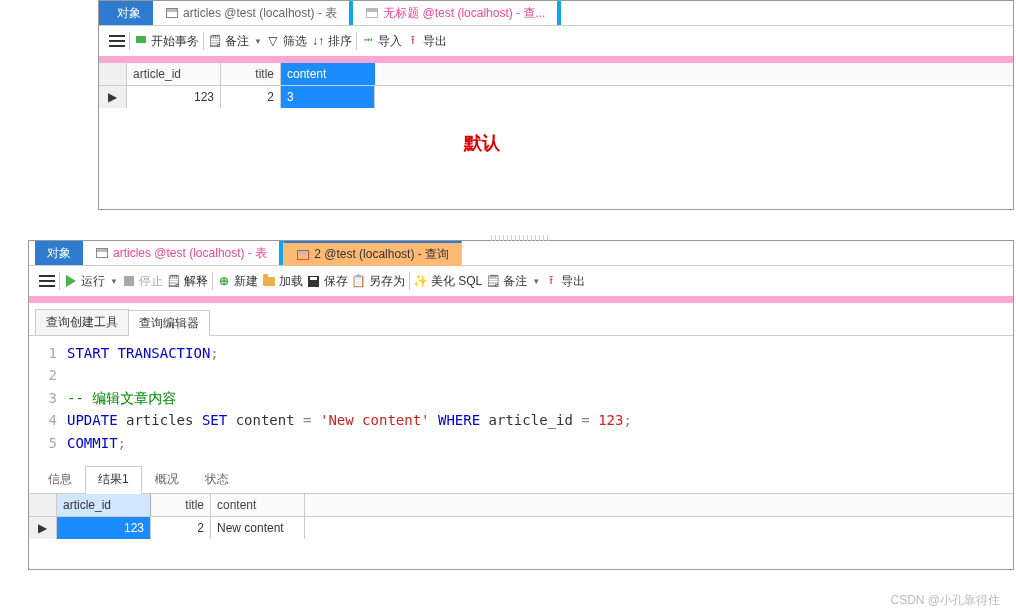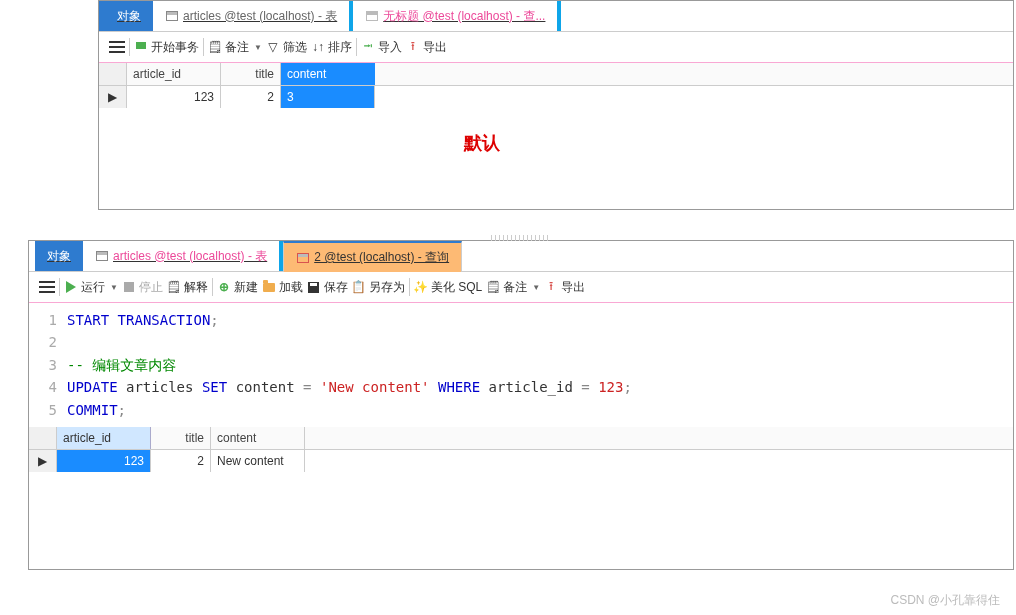--- a/index.html
+++ b/index.html
@@ -1,26 +1,26 @@
 <!DOCTYPE html>
 <html><head>
 <meta charset="utf-8">
 <style>
 * { box-sizing: border-box; margin: 0; padding: 0; }
 body { font-family: "Microsoft YaHei", Arial, sans-serif; font-size: 12px; background: #fff; color: #333; }
 .panel { border: 1px solid #999; margin: 0 0 30px 0; position: relative; }
 .panel1 { margin-left: 98px; width: 916px; height: 210px; }
 .panel2 { margin-left: 28px; width: 986px; height: 330px; }
-.tabbar { display: flex; background: #fff; border-bottom: 1px solid #ccc; align-items: stretch; height: 31px; text-decoration: underline; }
+.tabbar { display: flex; background: #fff; border-bottom: 1px solid #ccc; align-items: stretch; height: 25px; }
 .spacer-tab { width: 6px; background: #2e7bcf; }
 .tab { display: flex; align-items: center; padding: 0 12px; gap: 4px; border-right: 4px solid #0ea5e9; cursor: pointer; color: #666; }
 .tab.active { background: #2e7bcf; color: #fff; border-right: none; }
 .tab.active-light { background: #fdba74; border-top: 2px solid #2e7bcf; border-left: 1px solid #ccc; border-right: 1px solid #ccc; margin-bottom: -1px; color: #333; }
 .tab.dim { color: #ec4899; text-align: center; }
-.toolbar { display: flex; align-items: center; gap: 4px; padding: 6px 10px; border-bottom: 1px solid #f9a8d4; flex-wrap: wrap; }
+.toolbar { display: flex; align-items: center; gap: 4px; padding: 6px 10px; border-bottom: 7px solid #f9a8d4; flex-wrap: wrap; }
 .tbtn { display: flex; align-items: center; gap: 3px; cursor: pointer; color: #333; white-space: nowrap; }
 .tbtn.disabled { color: #aaa; }
 .sep { width: 1px; height: 18px; background: #ccc; }
 .menu-icon { display: inline-block; }
 .menu-icon::before { content: ""; display: block; width: 16px; height: 2px; background: #333; box-shadow: 0 5px 0 #333, 0 10px 0 #333; margin-bottom: 10px; }
 .dropdown-arrow { font-size: 8px; color: #666; margin-left: 2px; }
 .grid { position: relative; }
 .grid-header { display: flex; background: #fafafa; border-bottom: 1px solid #ccc; }
 .rowhead { width: 28px; border-right: 1px solid #ccc; background: #f0f0f0; }
 .gh { padding: 4px 6px; border-right: 1px solid #ccc; background: #fafafa; color: #444; }
@@ -207,40 +207,50 @@
     <span class="tbtn">
         <span class="icon">🗒</span>
         <span>备注</span>
         <span class="dropdown-arrow">▼</span>
       </span>
     <span class="tbtn">
         <span class="icon" style="color:#d9534f">⭱</span>
         <span>导出</span>
       </span>
   </div>
+  <div class="subtabs">
+    <div class="subtab">查询创建工具</div>
+    <div class="subtab active">查询编辑器</div>
+  </div>
   <div class="editor">
     <div class="eline">
         <span class="lineno">1</span>
         <span class="code"><span class="kw">START</span> <span class="kw">TRANSACTION</span><span class="op">;</span></span>
       </div>
     <div class="eline">
         <span class="lineno">2</span>
       </div>
     <div class="eline">
         <span class="lineno">3</span>
         <span class="code"><span class="cm">-- 编辑文章内容</span></span>
       </div>
     <div class="eline">
         <span class="lineno">4</span>
         <span class="code"><span class="kw">UPDATE</span> <span class="ident">articles</span> <span class="kw">SET</span> <span class="ident">content</span> <span class="op">=</span> <span class="str">'New content'</span> <span class="kw">WHERE</span> <span class="ident">article_id</span> <span class="op">=</span> <span class="num">123</span><span class="op">;</span></span>
       </div>
     <div class="eline">
         <span class="lineno">5</span>
         <span class="code"><span class="kw">COMMIT</span><span class="op">;</span></span>
       </div>
+  </div>
+  <div class="result-tabs">
+    <div class="rtab">信息</div>
+    <div class="rtab active">结果1</div>
+    <div class="rtab">概况</div>
+    <div class="rtab">状态</div>
   </div>
   <div class="grid">
     <div class="grid-header">
       <div class="rowhead"></div>
       <div class="gh col-aid highlight-head">article_id</div>
       <div class="gh col-title">title</div>
       <div class="gh col-content">content</div>
     </div>
     <div class="grid-row">
       <div class="rowhead-cell">▶</div>

